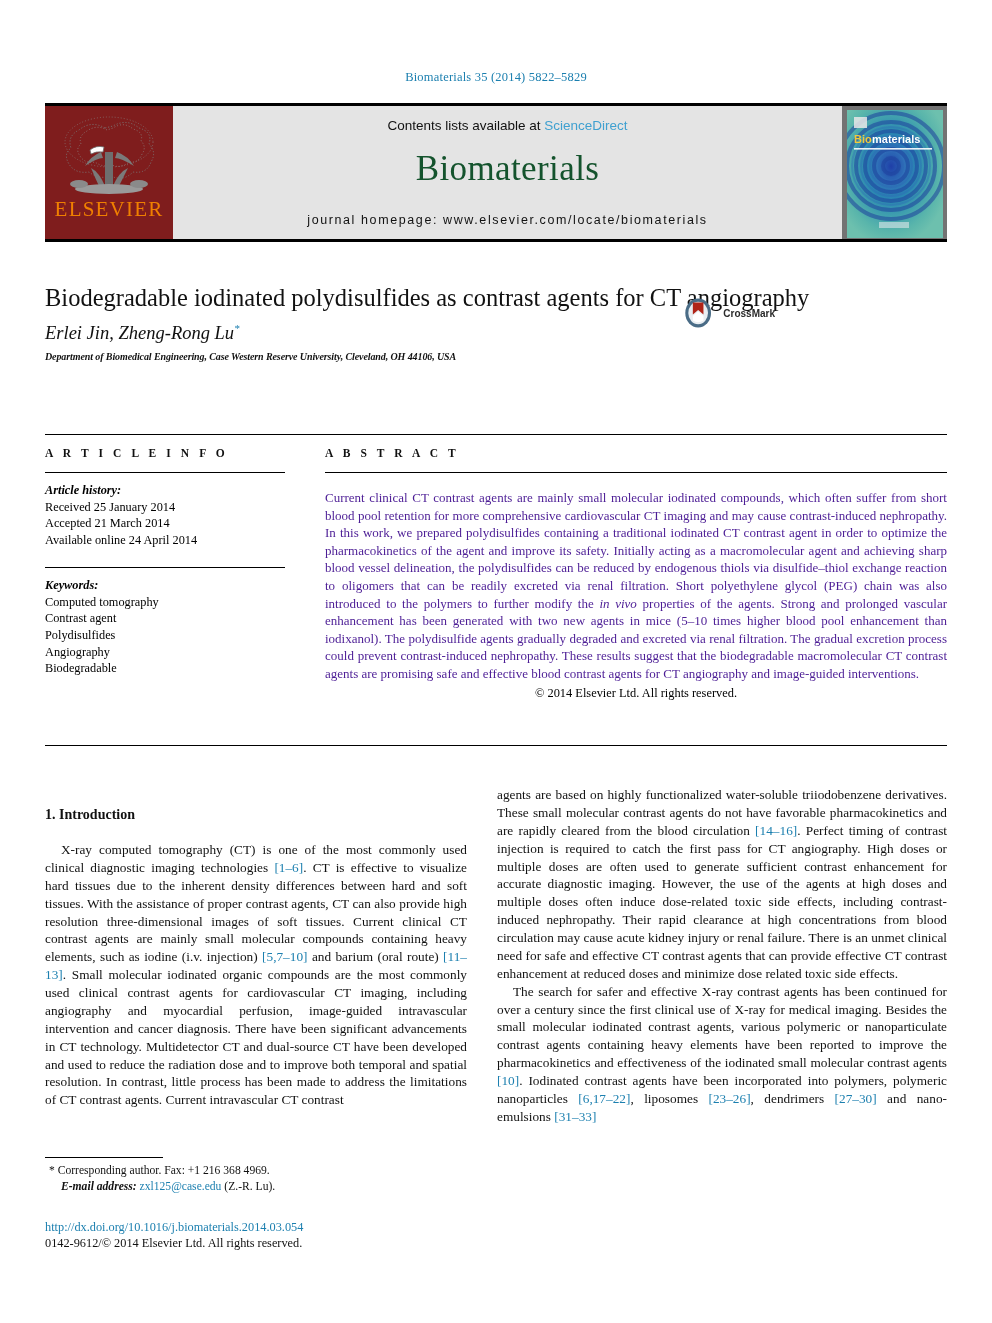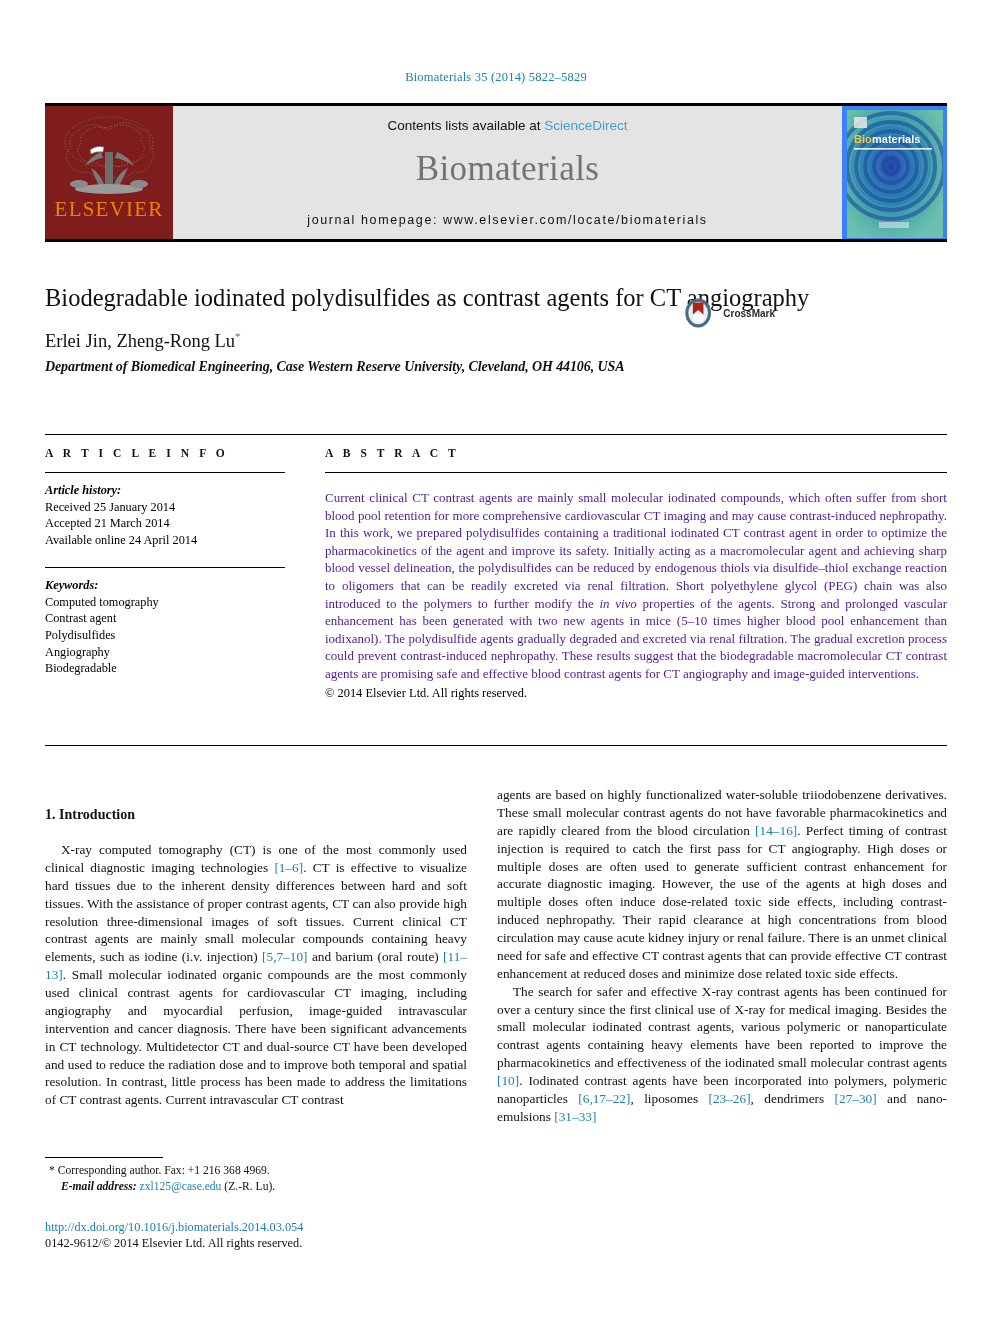--- a/index.html
+++ b/index.html
@@ -87,33 +87,33 @@
     color: #111;
   }
   .contents-line .sd {
     color: #3fa0d0;
   }
   .journal-name {
     font-family: "Liberation Serif", serif;
     font-size: 35px;
     margin-top: 16px;
     letter-spacing: 0.4px;
-    color: #737373;
+    color: #14532d;
   }
   .journal-home {
     font-family: "Liberation Sans", sans-serif;
     font-size: 12.5px;
     letter-spacing: 1.6px;
     margin-top: 24px;
     color: #111;
   }
   .cover-thumb {
     flex: 0 0 105px;
     width: 105px;
-    background: #3b82f6;
+    background: #737373;
     display: flex;
     align-items: flex-start;
     justify-content: center;
     padding-top: 4px;
   }
 
   
   .title-area {
     position: absolute;
     top: 283px;
@@ -125,33 +125,34 @@
     font-size: 24.5px;
     line-height: 1.23;
     font-weight: normal;
     margin: 0;
     width: 790px;
     color: #111;
   }
   .authors {
     font-family: "Liberation Serif", serif;
     font-size: 18.5px;
-    margin-top: 17px;
-    color: #111;
+    margin-top: 9px;
+    color: #111;
+    font-style: italic;
   }
   .authors sup {
     color: #1b7faf;
     font-size: 11px;
     vertical-align: super;
   }
   .affiliation {
     font-family: "Liberation Serif", serif;
     font-style: italic;
     font-weight: bold;
-    font-size: 14px;
+    font-size: 10px;
     margin-top: 7px;
     color: #111;
     letter-spacing: -0.1px;
   }
   .crossmark {
     position: absolute;
     top: 292px;
     right: 45px;
     width: 92px;
     height: 42px;
@@ -217,21 +218,21 @@
   }
   .abstract-text {
     margin-top: 16px;
     font-size: 13px;
     line-height: 1.355;
     text-align: justify;
     color: #4c1d95;
   }
   .abstract-text .ital { font-style: italic; }
   .copyright-line {
-    text-align: left;
+    text-align: center;
     font-size: 12.4px;
     margin-top: 3px;
   }
 
   
   .body-left {
     position: absolute;
     left: 45px;
     top: 786px;
     width: 422px;

